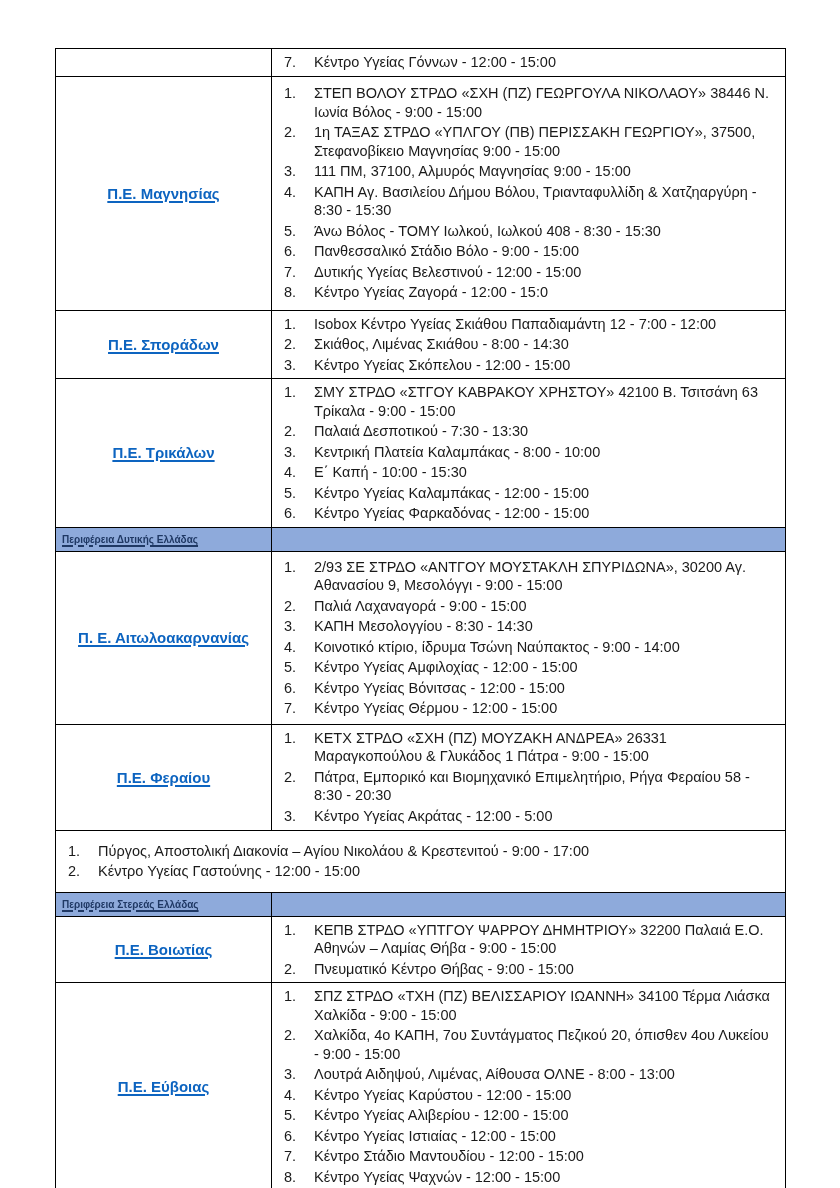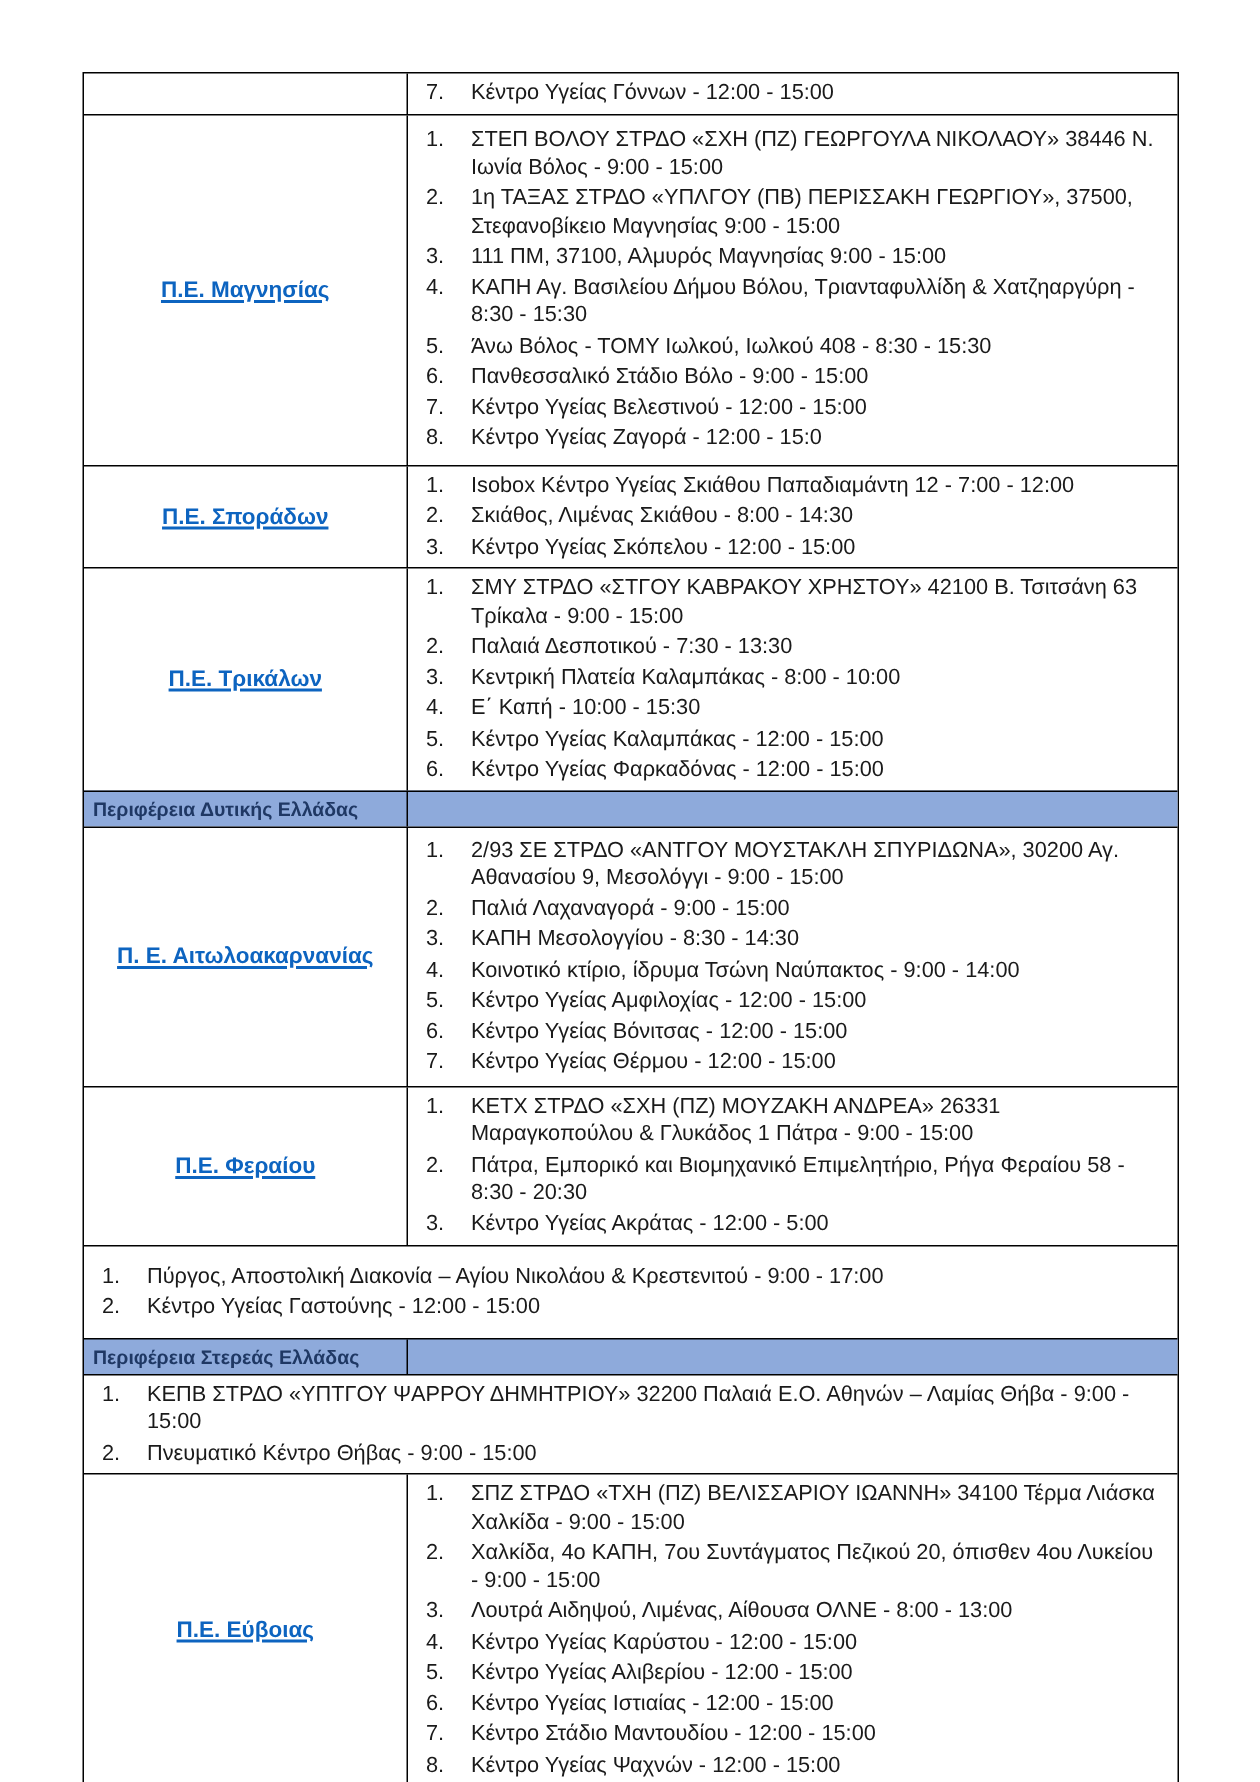--- a/index.html
+++ b/index.html
@@ -57,21 +57,22 @@
   .row.band{
     background:var(--band-bg);
     min-height:24px;
   }
   .row.band .cell.left{
     justify-content:flex-start;text-align:left;padding-left:6px;
   }
   .band-label{
     color:var(--band-text);
     font-weight:700;
-    font-size:13px;
+    font-size:10px;
+    text-decoration:underline;
     text-underline-offset:2px;
     text-decoration-thickness:1.5px;
     white-space:nowrap;
   }
 </style>
 </head>
 <body>
 
 <div class="tbl">
 
@@ -109,21 +110,21 @@
       <div class="item">
         <span class="num">5.</span>
         <span class="txt"><span>Άνω Βόλος - ΤΟΜΥ Ιωλκού, Ιωλκού 408 - </span><span class="time">8:30 - 15:30</span></span>
       </div>
       <div class="item">
         <span class="num">6.</span>
         <span class="txt"><span>Πανθεσσαλικό Στάδιο Βόλο - </span><span class="time">9:00 - 15:00</span></span>
       </div>
       <div class="item">
         <span class="num">7.</span>
-        <span class="txt"><span>Κέντρο Υγείας Βελεστινού - </span><span class="time">12:00 - 15:00</span></span>
+        <span class="txt"><span>Δυτικής Υγείας Βελεστινού - </span><span class="time">12:00 - 15:00</span></span>
       </div>
       <div class="item">
         <span class="num">8.</span>
         <span class="txt"><span>Κέντρο Υγείας Ζαγορά - </span><span class="time">12:00 - 15:0</span></span>
       </div>
     </div>
   </div>
 
   <div class="row" style="min-height:60px;">
     <div class="cell left">
@@ -254,20 +255,23 @@
   </div>
 
   <div class="row band">
     <div class="cell left">
       <span class="band-label">Περιφέρεια Στερεάς Ελλάδας</span>
     </div>
     <div class="cell right"></div>
   </div>
 
   <div class="row" style="min-height:62px;">
+    <div class="cell left">
+      <a class="region">Π.Ε. Βοιωτίας</a>
+    </div>
     <div class="cell right">
       <div class="item">
         <span class="num">1.</span>
         <span class="txt"><span>ΚΕΠΒ ΣΤΡΔΟ «ΥΠΤΓΟΥ ΨΑΡΡΟΥ ΔΗΜΗΤΡΙΟΥ» 32200 Παλαιά Ε.Ο. Αθηνών – Λαμίας Θήβα - </span><span class="time">9:00 - 15:00</span></span>
       </div>
       <div class="item">
         <span class="num">2.</span>
         <span class="txt"><span>Πνευματικό Κέντρο Θήβας - </span><span class="time">9:00 - 15:00</span></span>
       </div>
     </div>

